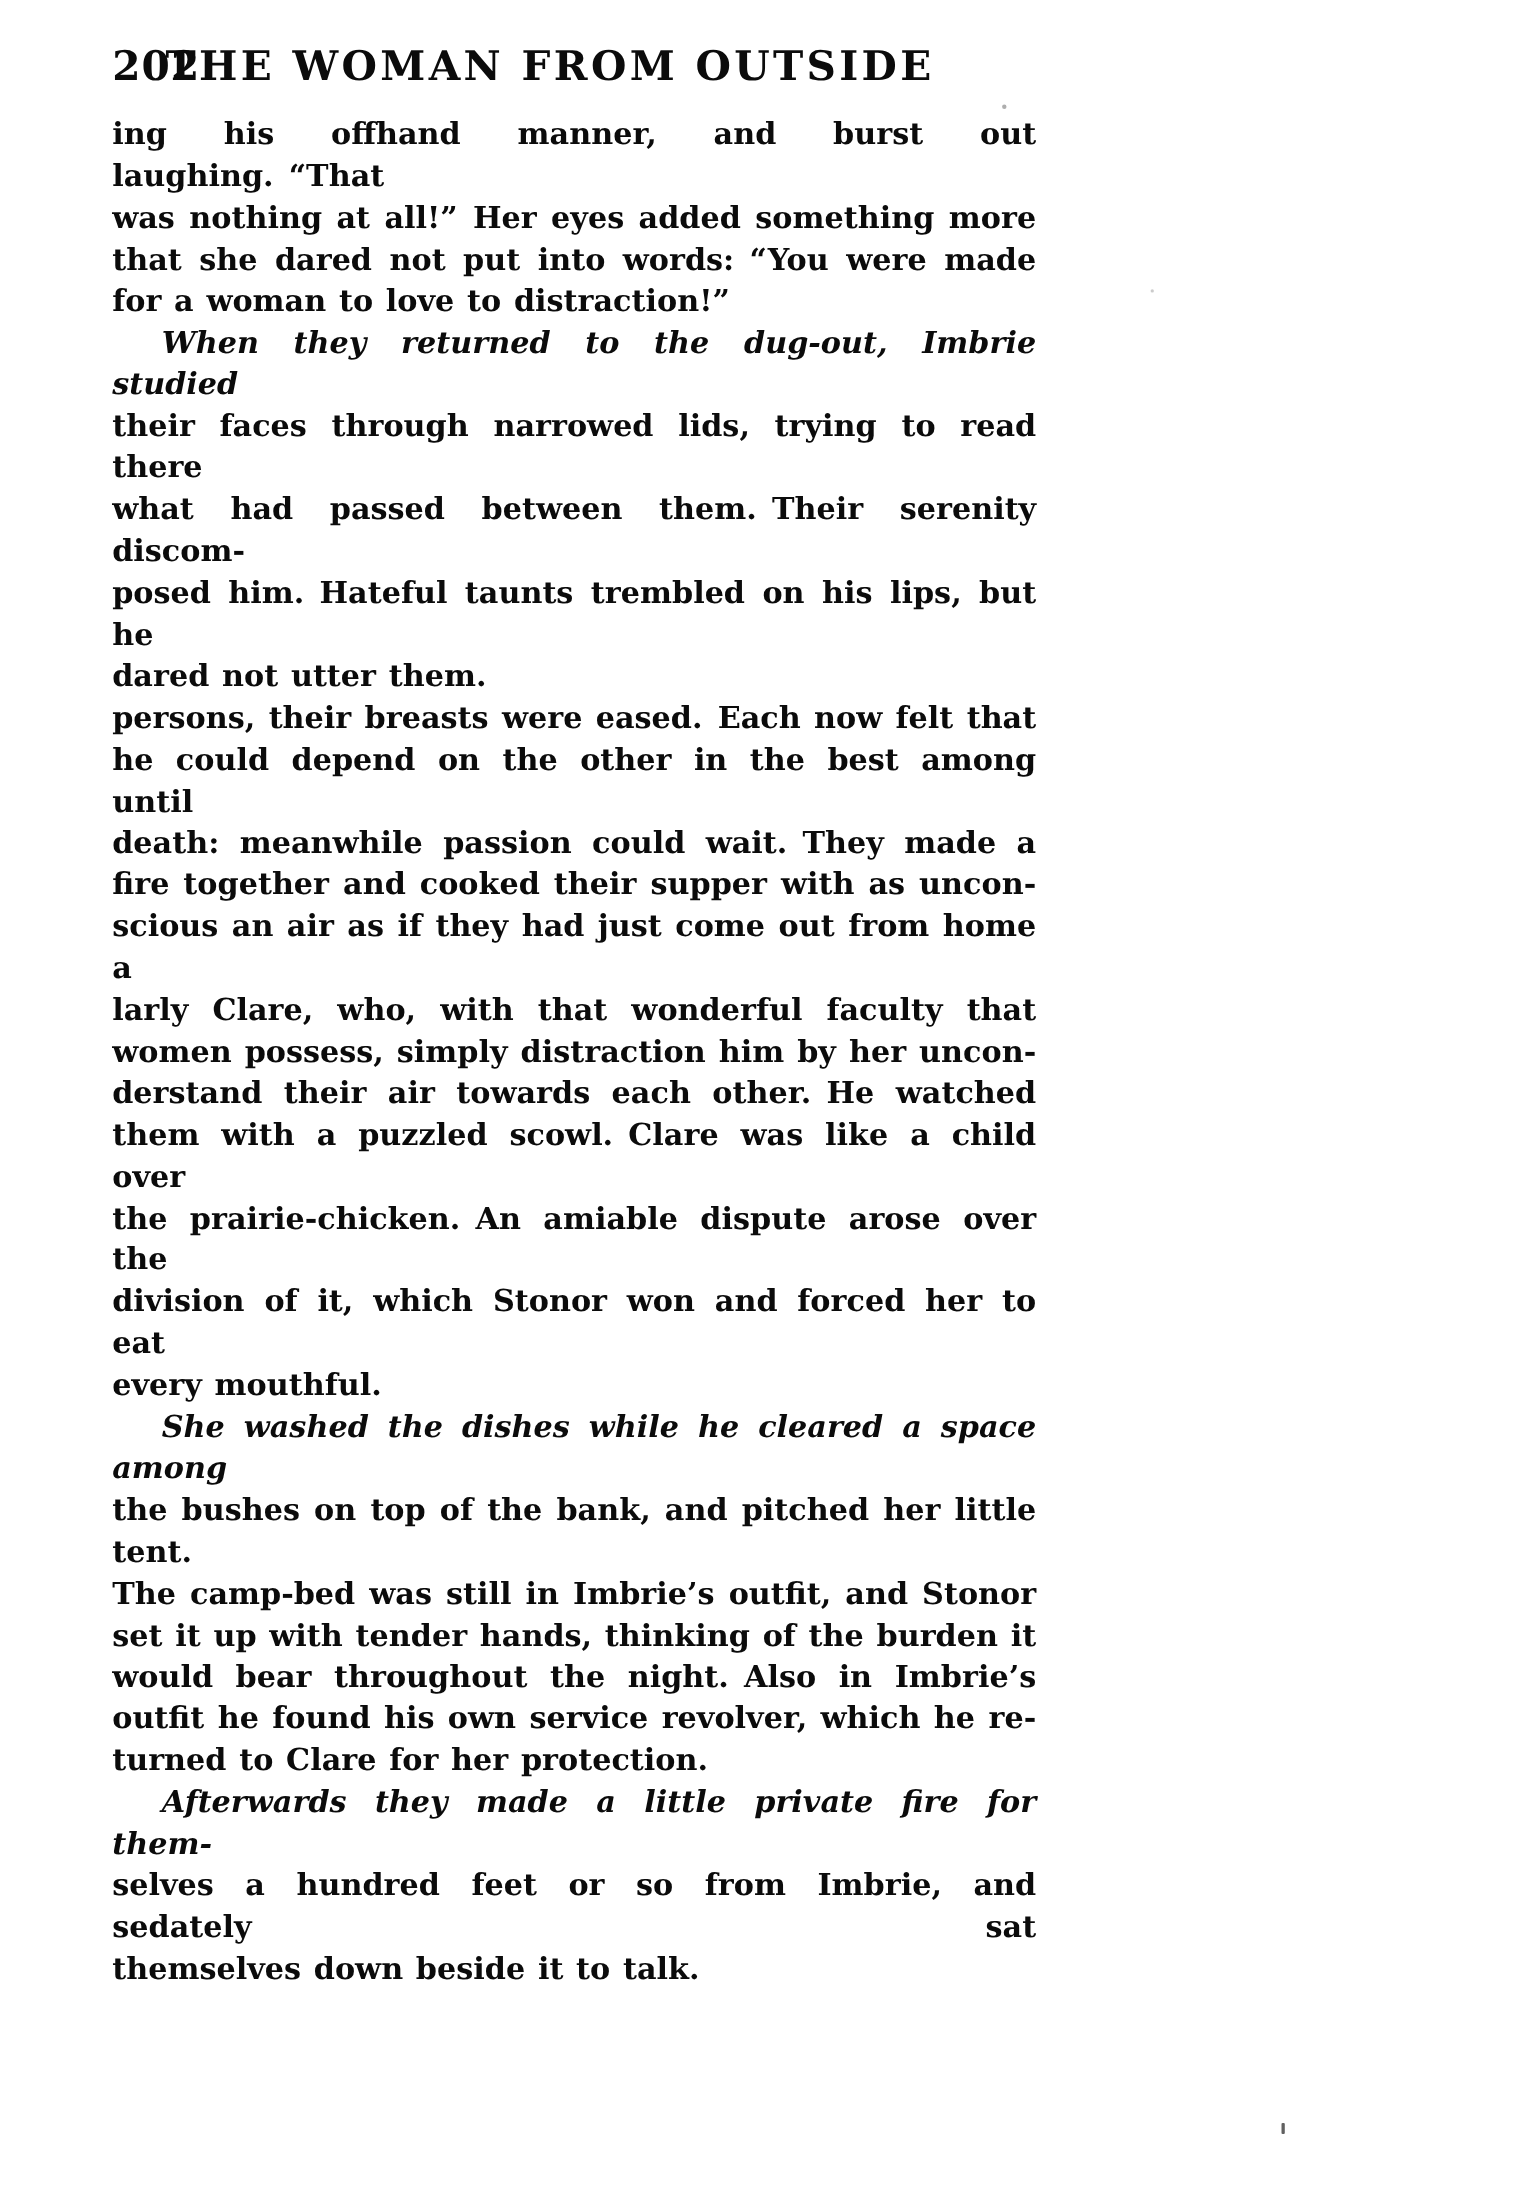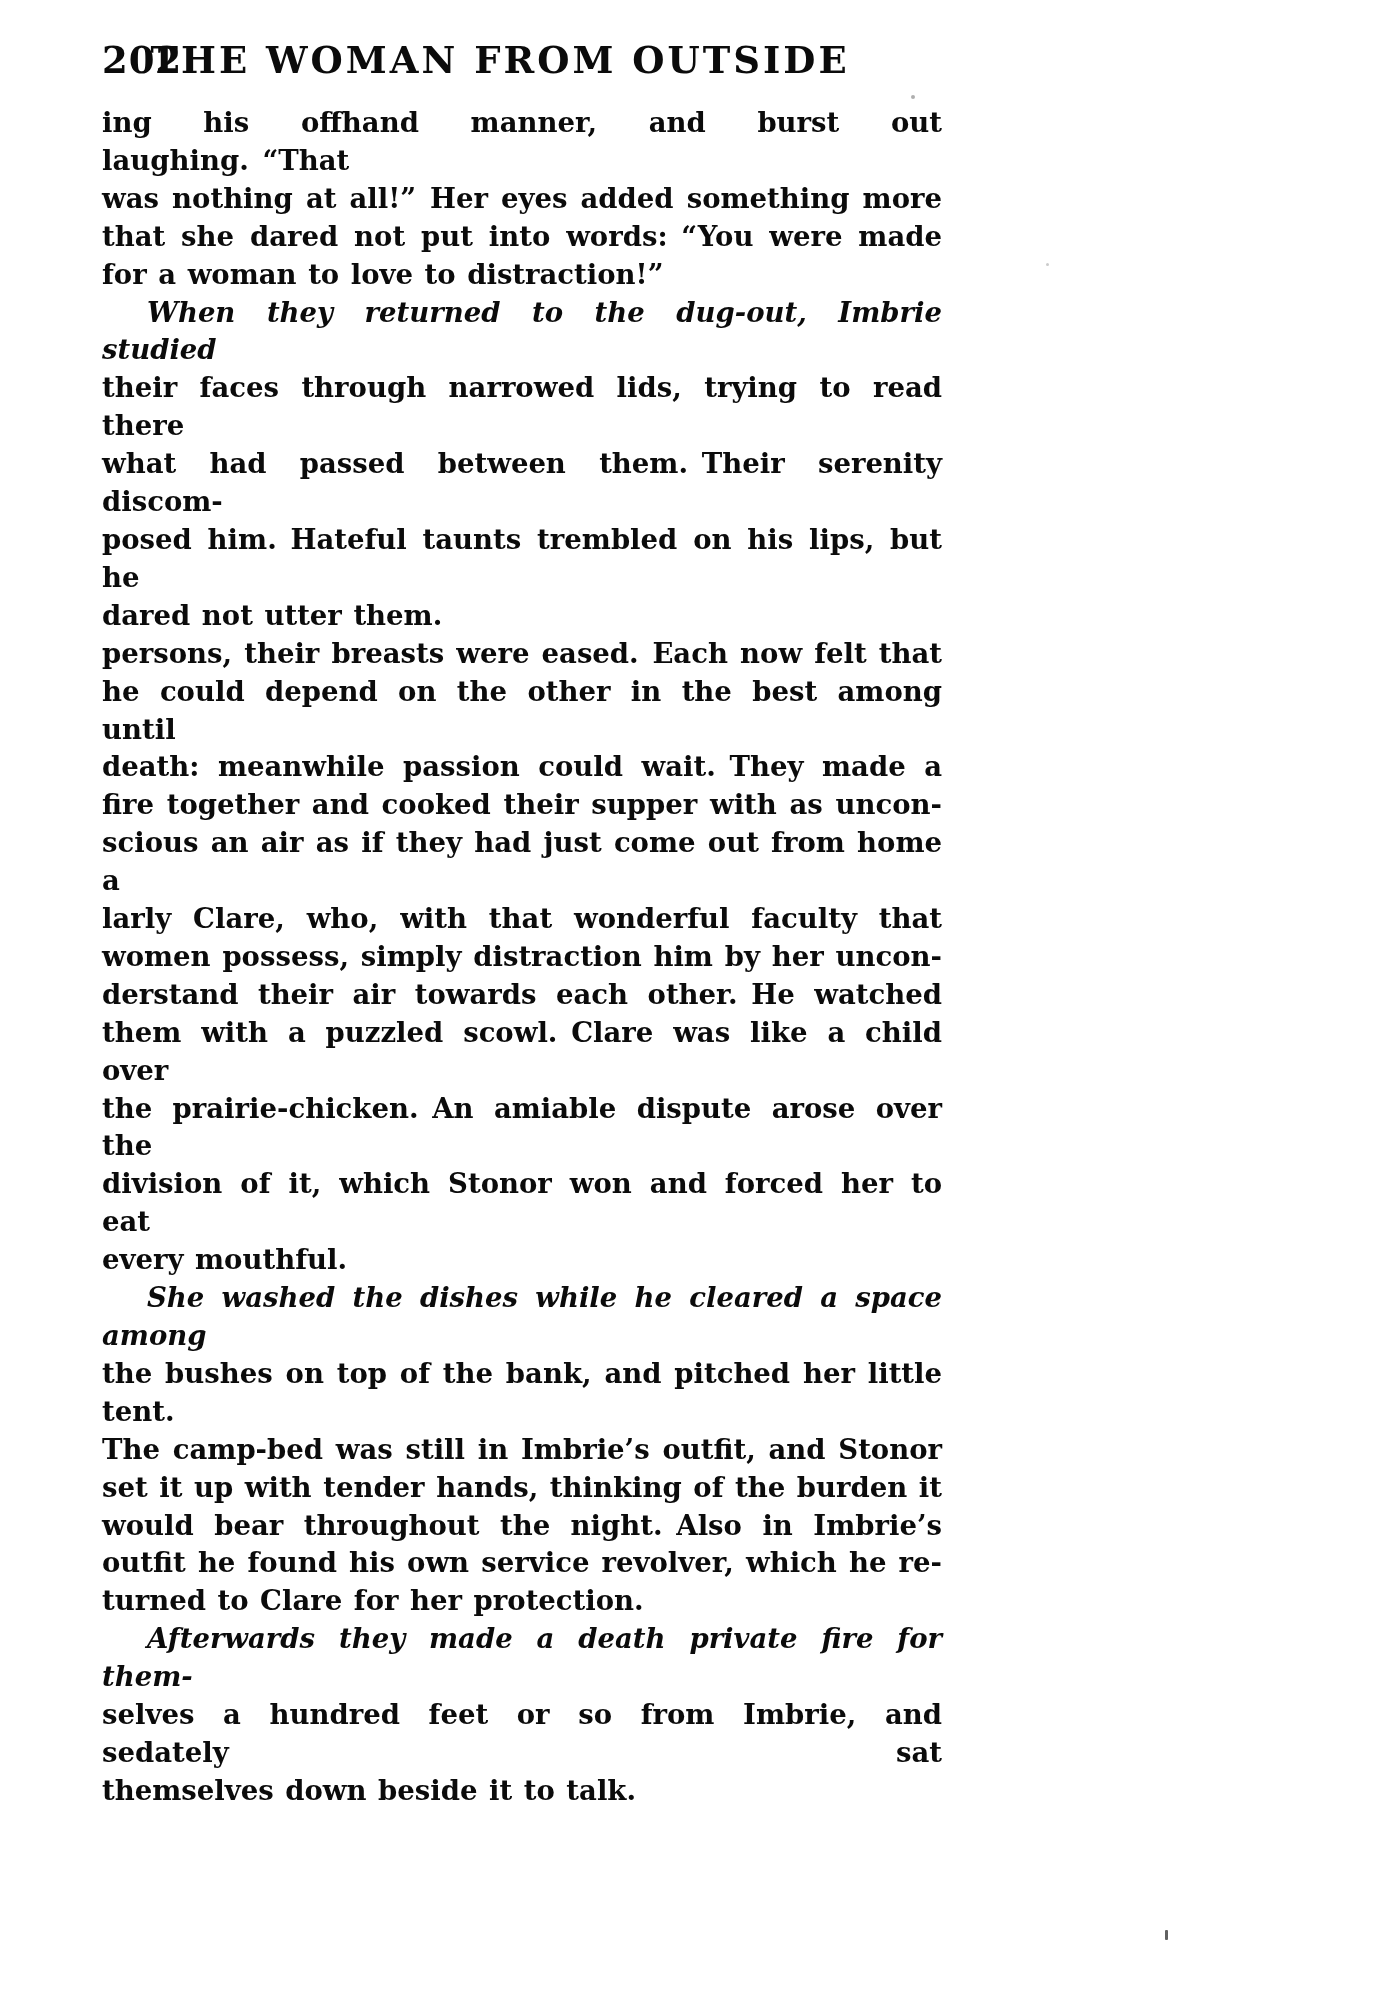--- a/index.html
+++ b/index.html
@@ -115,21 +115,21 @@
       <div class="paragraph">
         <div class="line indent">She washed the dishes while he cleared a space among</div>
         <div class="line">the bushes on top of the bank, and pitched her little tent.</div>
         <div class="line">The camp-bed was still in Imbrie’s outfit, and Stonor</div>
         <div class="line">set it up with tender hands, thinking of the burden it</div>
         <div class="line">would bear throughout the night. Also in Imbrie’s</div>
         <div class="line">outfit he found his own service revolver, which he re-</div>
         <div class="line line-end">turned to Clare for her protection.</div>
       </div>
       <div class="paragraph">
-        <div class="line indent">Afterwards they made a death private fire for them-</div>
+        <div class="line indent">Afterwards they made a little private fire for them-</div>
         <div class="line">selves a hundred feet or so from Imbrie, and sedately sat</div>
         <div class="line line-end">themselves down beside it to talk.</div>
       </div>
     </div>
 
   <span class="speck speck-1"></span>
   <span class="speck speck-2"></span>
   <span class="speck speck-3"></span>
 
 </div>

